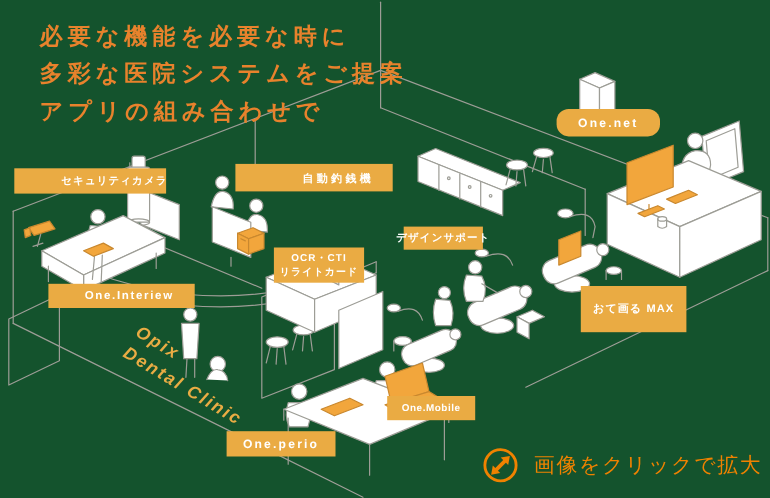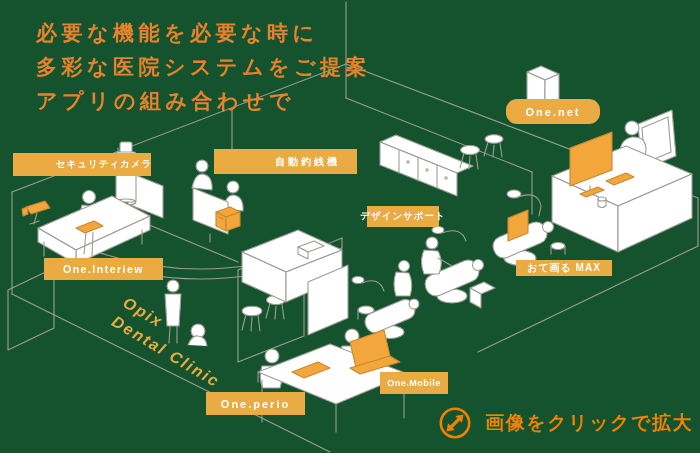--- a/index.html
+++ b/index.html
@@ -14,21 +14,21 @@
   .tag{position:absolute;background:#EAAB43;color:#ffffff;font-weight:bold;
        display:flex;align-items:center;justify-content:center;text-align:center;
        letter-spacing:1.5px;white-space:nowrap;}
   .tag .stack{line-height:1.45;}
 
   .wall-text{position:absolute;left:130px;top:292px;color:#E9AC44;font-weight:bold;
              font-style:italic;font-size:16px;line-height:22px;letter-spacing:2px;
              transform:rotate(31deg);transform-origin:0 0;white-space:nowrap;}
 
   .zoom-hint{position:absolute;right:7px;top:405px;display:flex;align-items:center;gap:12px;}
-  .zoom-hint .txt{color:#EF8200;font-weight:bold;font-size:19px;letter-spacing:1.5px;white-space:nowrap;}
+  .zoom-hint .txt{color:#EF8200;font-weight:normal;font-size:19px;letter-spacing:1.5px;white-space:nowrap;}
 </style>
 </head>
 <body>
 
 <div class="stage">
 
   <svg class="scene-svg" viewBox="0 0 700 453" fill="none" stroke="#9D9D96" stroke-width="1.1" stroke-linejoin="round" stroke-linecap="round">
 
     <g>
       <path d="M346,2 L346,98"></path>
@@ -217,26 +217,32 @@
   </div>
 
   <div class="tag" style="left:13px;top:153px;width:94px;height:23px;font-size:9.5px;letter-spacing:1px;padding-left:44px;">セキュリティカメラ</div>
 
   <div class="tag" style="left:214px;top:149px;width:99px;height:25px;font-size:10px;letter-spacing:3px;padding-left:44px;">自動釣銭機</div>
 
   <div class="tag" style="left:506px;top:99px;width:94px;height:25px;font-size:11px;letter-spacing:2px;border-radius:11px;">One.net</div>
 
   <div class="tag" style="left:367px;top:186px;width:72px;height:21px;font-size:9.5px;letter-spacing:1px;margin-top:20px;">デザインサポート</div>
 
-
-  <div class="tag" style="left:44px;top:258px;width:119px;height:22px;font-size:10.5px;letter-spacing:1.5px;">One.Interiew</div>
-
-  <div class="tag" style="left:516px;top:260px;width:96px;height:16px;font-size:10px;letter-spacing:1px;">おて画る MAX</div>
-
-  <div class="tag" style="left:352px;top:372px;width:68px;height:22px;font-size:9px;letter-spacing:0.5px;margin-left:28px;">One.Mobile</div>
+  <div class="tag" style="left:249px;top:225px;width:82px;height:32px;font-size:9px;letter-spacing:1px;">
+    <div class="stack">
+      <div>OCR・CTI</div>
+      <div>リライトカード</div>
+    </div>
+  </div>
+
+  <div class="tag" style="left:44px;top:258px;width:119px;height:22px;font-size:10.5px;letter-spacing:1.5px;padding-left:14px;">One.Interiew</div>
+
+  <div class="tag" style="left:528px;top:260px;width:96px;height:42px;font-size:10px;letter-spacing:1px;">おて画る MAX</div>
+
+  <div class="tag" style="left:352px;top:360px;width:80px;height:22px;font-size:9px;letter-spacing:0.5px;">One.Mobile</div>
 
   <div class="tag" style="left:206px;top:392px;width:99px;height:23px;font-size:11px;letter-spacing:2px;text-align:center;">One.perio</div>
 
   <div class="wall-text">
     <div>Opix</div>
     <div>Dental Clinic</div>
   </div>
 
   <div class="zoom-hint">
     <svg width="36" height="36" viewBox="0 0 36 36">

